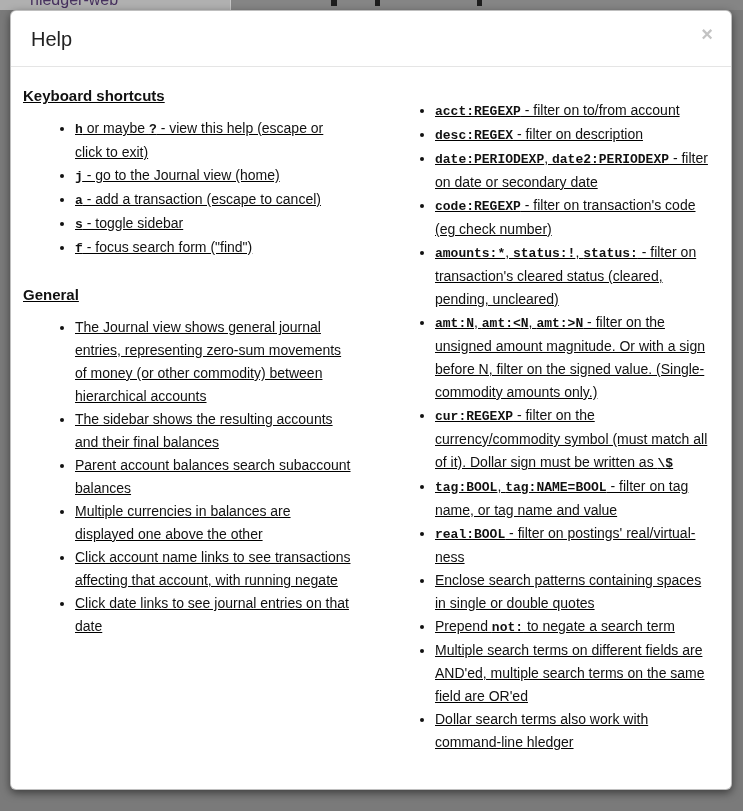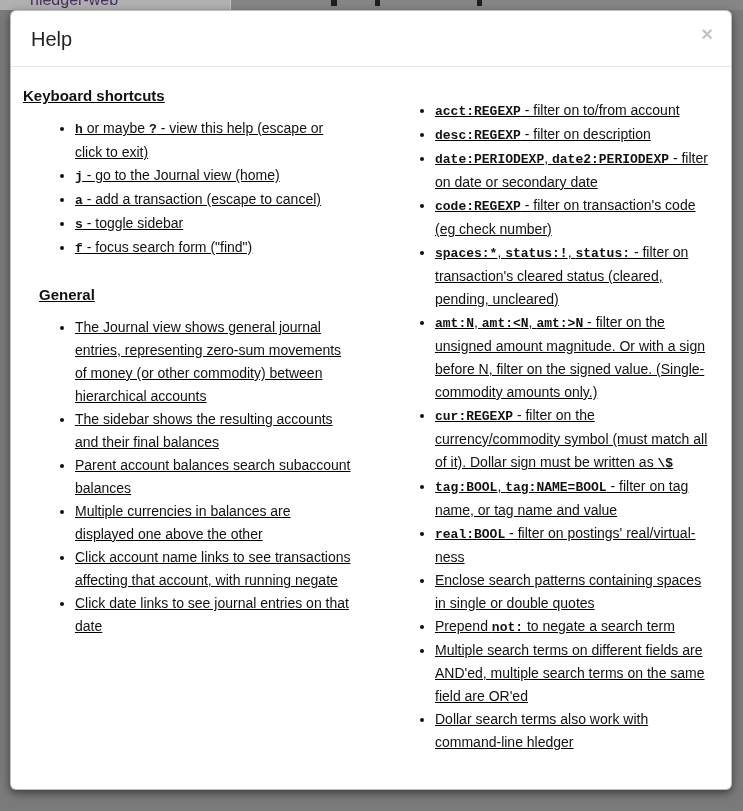--- a/index.html
+++ b/index.html
@@ -66,21 +66,21 @@
   }
   .col {
     width:50%;
     padding:0 8px 0 12px;
   }
   .section-heading {
     font-size:15px; font-weight:700; color:#111111;
     line-height:18px;
     margin:0 0 9px 0;
   }
-  .section + .section .section-heading { margin-top:26px;margin-left:16px; }
+  .section + .section .section-heading { margin-top:26px; }
   ul.bullets {
     margin:12px; padding-left:40px;
   }
   ul.bullets li {
     font-size:14px; line-height:23px; color:#111111;
     list-style-type:disc;
   }
   code.kbd {
     font-family:"Liberation Mono", monospace;
     font-weight:700; font-size:13px; color:#111111;
@@ -124,24 +124,24 @@
             <li>Multiple currencies in balances are displayed one above the other</li>
             <li>Click account name links to see transactions affecting that account, with running negate</li>
             <li>Click date links to see journal entries on that date</li>
           </ul>
         </div>
       </div>
     <div class="col">
         <div class="section">
           <ul class="bullets">
             <li><code class="kbd">acct:REGEXP</code> - filter on to/from account</li>
-            <li><code class="kbd">desc:REGEXP</code> - filter on description</li>
+            <li><code class="kbd">desc:REGEX</code> - filter on description</li>
             <li><code class="kbd">date:PERIODEXP</code>, <code class="kbd">date2:PERIODEXP</code> - filter on date or secondary date</li>
             <li><code class="kbd">code:REGEXP</code> - filter on transaction's code (eg check number)</li>
-            <li><code class="kbd">spaces:*</code>, <code class="kbd">status:!</code>, <code class="kbd">status:</code> - filter on transaction's cleared status (cleared, pending, uncleared)</li>
+            <li><code class="kbd">amounts:*</code>, <code class="kbd">status:!</code>, <code class="kbd">status:</code> - filter on transaction's cleared status (cleared, pending, uncleared)</li>
             <li><code class="kbd">amt:N</code>, <code class="kbd">amt:&lt;N</code>, <code class="kbd">amt:&gt;N</code> - filter on the unsigned amount magnitude. Or with a sign before N, filter on the signed value. (Single-commodity amounts only.)</li>
             <li><code class="kbd">cur:REGEXP</code> - filter on the currency/commodity symbol (must match all of it). Dollar sign must be written as <code class="kbd">\$</code></li>
             <li><code class="kbd">tag:BOOL</code>, <code class="kbd">tag:NAME=BOOL</code> - filter on tag name, or tag name and value</li>
             <li><code class="kbd">real:BOOL</code> - filter on postings' real/virtual-ness</li>
             <li>Enclose search patterns containing spaces in single or double quotes</li>
             <li>Prepend <code class="kbd">not:</code> to negate a search term</li>
             <li>Multiple search terms on different fields are AND'ed, multiple search terms on the same field are OR'ed</li>
             <li>Dollar search terms also work with command-line hledger</li>
           </ul>
         </div>

